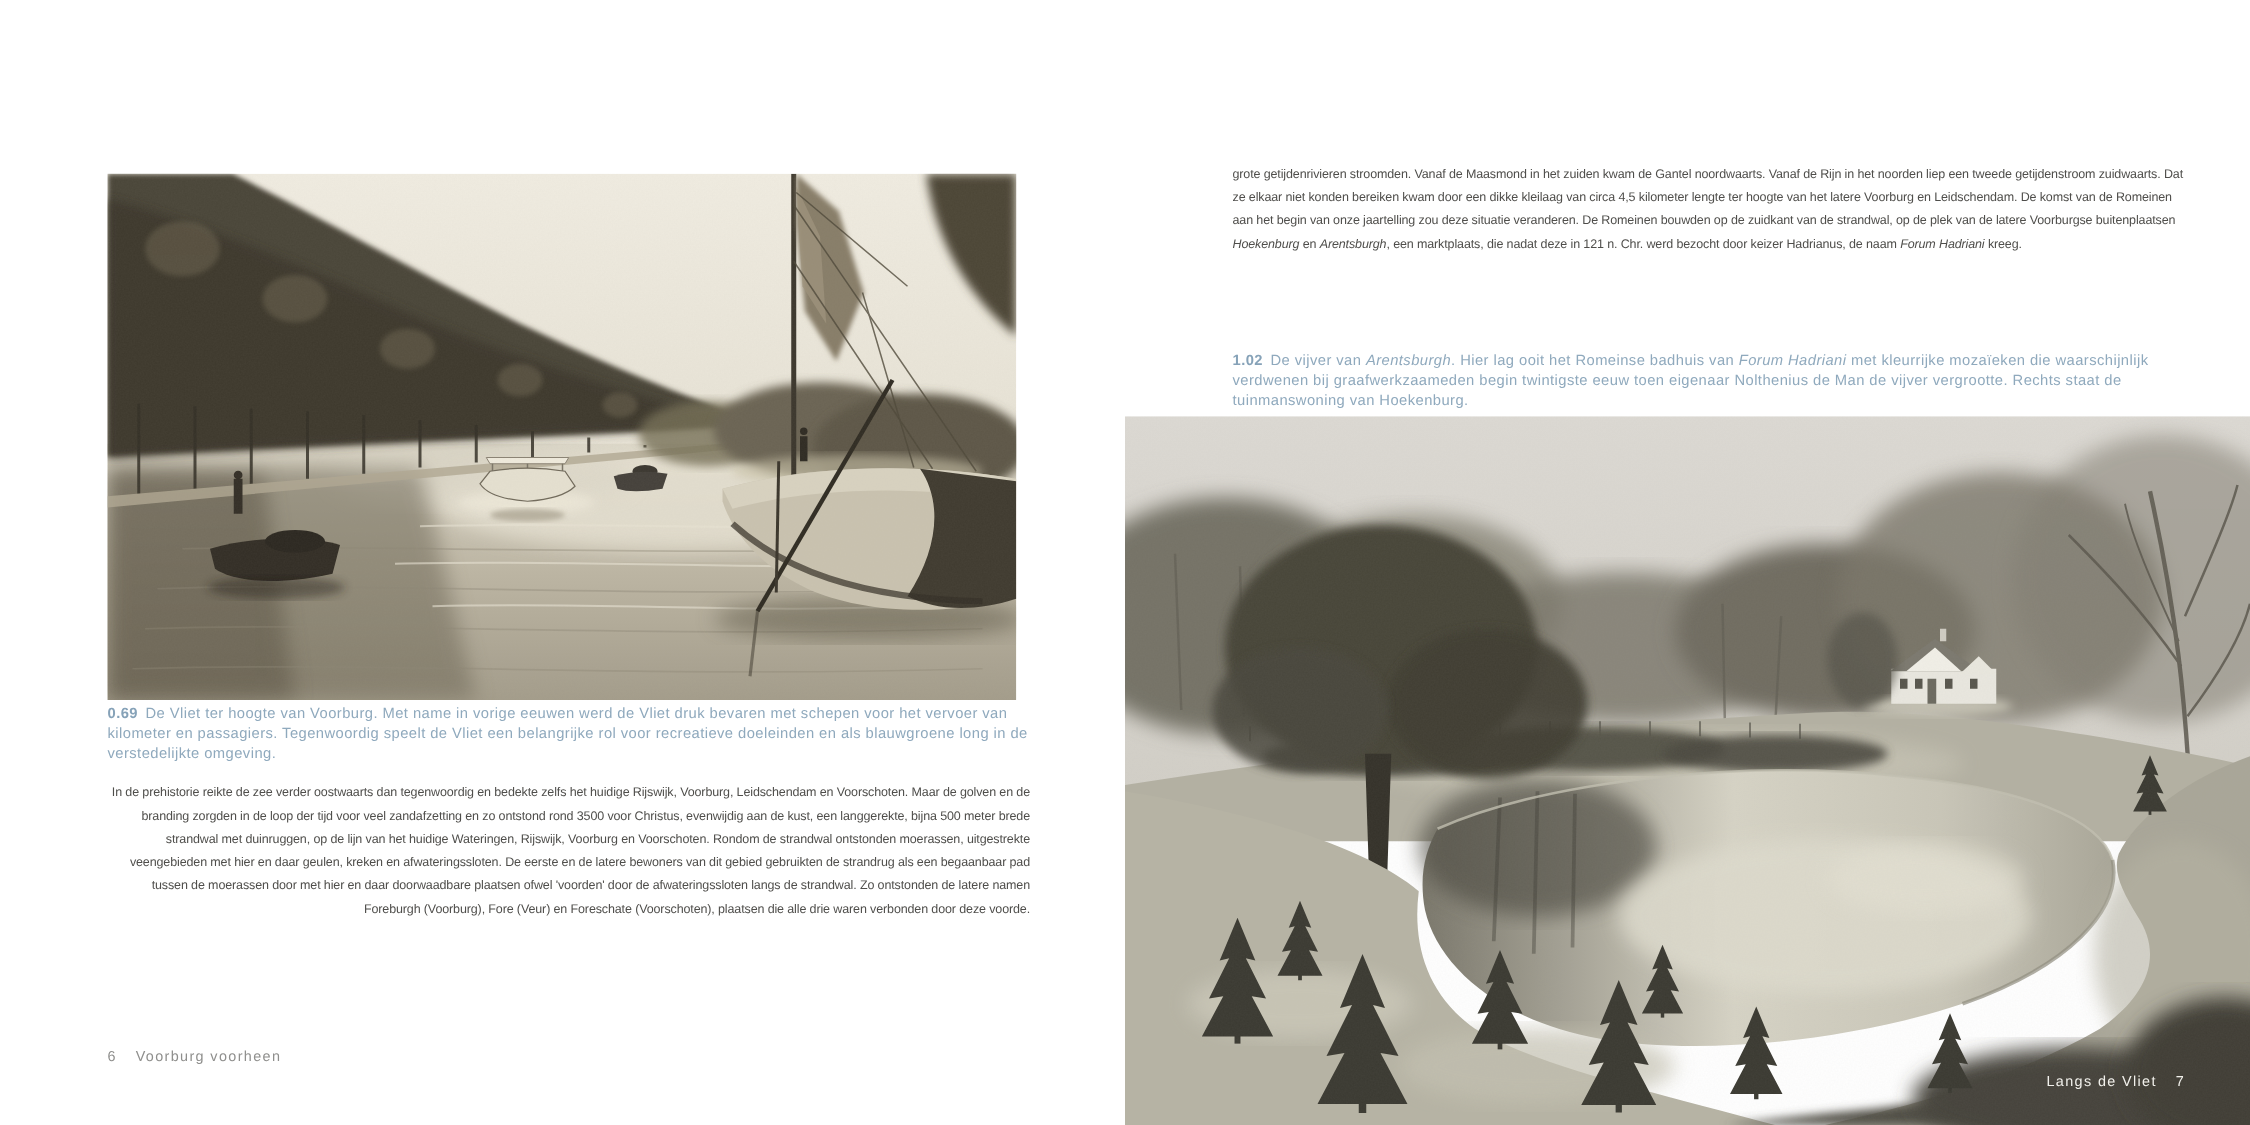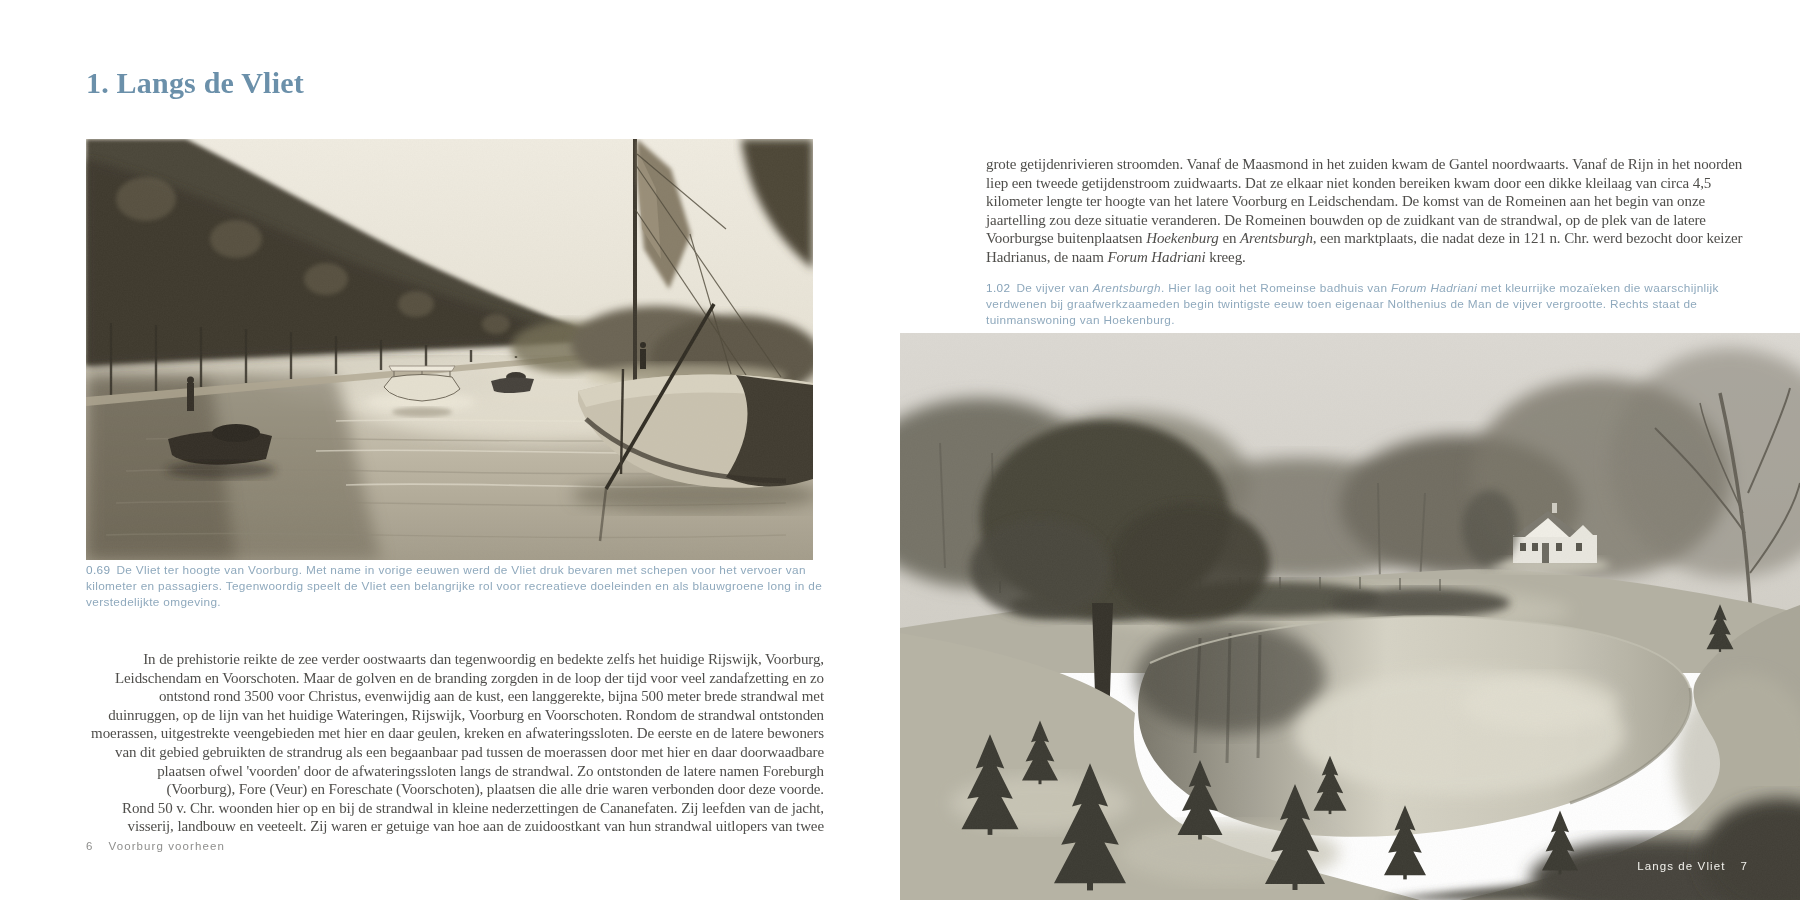--- a/index.html
+++ b/index.html
@@ -18,29 +18,29 @@
   .photo{position:absolute;margin:0;line-height:0;}
   .photo-left{left:86px;top:139px;width:727px;height:421px;}
   .photo-right{left:0;top:333px;width:900px;height:567px;}
   .photo svg{display:block;}
 
   .caption{
     position:absolute;margin:0;
     font-size:11.8px;line-height:15.8px;letter-spacing:0.35px;
     color:#8FA9BD;
   }
-  .caption strong{font-weight:400;margin-right:6px;color:#86A2B8;}
+  .caption strong{font-weight:700;margin-right:6px;color:#86A2B8;}
   .caption i{font-style:italic;}
   .caption-left{left:86px;top:563px;width:742px;}
   .caption-right{left:86px;top:281px;width:766px;}
 
   .body-text{
     position:absolute;
-    font-family:Liberation Serif, serif;
-    font-size:15px;line-height:18.6px;color:#4F4E4B;letter-spacing:-0.1px;margin-top:24px;
+    font-family:Liberation Sans, sans-serif;
+    font-size:10px;line-height:18.6px;color:#4F4E4B;letter-spacing:-0.1px;
   }
   .body-text p{margin:0;}
   .body-left{left:86px;top:626px;width:738px;text-align:right;}
   .body-right{left:86px;top:131px;width:766px;}
   .body-text i{font-style:italic;}
 
   .page-footer{
     position:absolute;font-size:11.5px;letter-spacing:1.1px;color:#8F8F8D;
   }
   .footer-left{left:86px;top:840px;}
@@ -48,21 +48,20 @@
   .footer-right{right:52px;top:860px;color:#F2F1EC;text-align:center;}
   .footer-right .page-num{margin-left:15px;}
 </style>
 </head>
 <body>
 
 <div class="spread">
 
   <section class="page page-left">
 
-    <h1 class="chapter-title">1. Langs de Vliet</h1>
 
     <figure class="photo photo-left">
       <svg viewBox="0 0 727 421" width="727" height="421" xmlns="http://www.w3.org/2000/svg">
         <defs>
           <linearGradient id="skyL" x1="0" y1="0" x2="0" y2="1">
             <stop offset="0" stop-color="#f0ece1"></stop>
               <stop offset="1" stop-color="#ded9ca"></stop>
           </linearGradient>
           <linearGradient id="waterL" x1="0" y1="0" x2="0" y2="1">
             <stop offset="0" stop-color="#d9d4c5"></stop>
@@ -187,21 +186,20 @@
         <rect width="727" height="421" filter="url(#grainL)"></rect>
       </svg>
     </figure>
 
     <p class="caption caption-left">
       <strong>0.69</strong><span>De Vliet ter hoogte van Voorburg. Met name in vorige eeuwen werd de Vliet druk bevaren met schepen voor het vervoer van kilometer en passagiers. Tegenwoordig speelt de Vliet een belangrijke rol voor recreatieve doeleinden en als blauwgroene long in de verstedelijkte omgeving.</span>
     </p>
 
     <div class="body-text body-left">
       <p>In de prehistorie reikte de zee verder oostwaarts dan tegenwoordig en bedekte zelfs het huidige Rijswijk, Voorburg, Leidschendam en Voorschoten. Maar de golven en de branding zorgden in de loop der tijd voor veel zandafzetting en zo ontstond rond 3500 voor Christus, evenwijdig aan de kust, een langgerekte, bijna 500 meter brede strandwal met duinruggen, op de lijn van het huidige Wateringen, Rijswijk, Voorburg en Voorschoten. Rondom de strandwal ontstonden moerassen, uitgestrekte veengebieden met hier en daar geulen, kreken en afwateringssloten. De eerste en de latere bewoners van dit gebied gebruikten de strandrug als een begaanbaar pad tussen de moerassen door met hier en daar doorwaadbare plaatsen ofwel 'voorden' door de afwateringssloten langs de strandwal. Zo ontstonden de latere namen Foreburgh (Voorburg), Fore (Veur) en Foreschate (Voorschoten), plaatsen die alle drie waren verbonden door deze voorde.</p>
-      <p>Rond 50 v. Chr. woonden hier op en bij de strandwal in kleine nederzettingen de Cananefaten. Zij leefden van de jacht, visserij, landbouw en veeteelt. Zij waren er getuige van hoe aan de zuidoostkant van hun strandwal uitlopers van twee</p>
     </div>
 
     <footer class="page-footer footer-left">
       <span class="page-num">6</span><span class="footer-label">Voorburg voorheen</span>
     </footer>
   </section>
 
   <section class="page page-right">
 
     <div class="body-text body-right">

